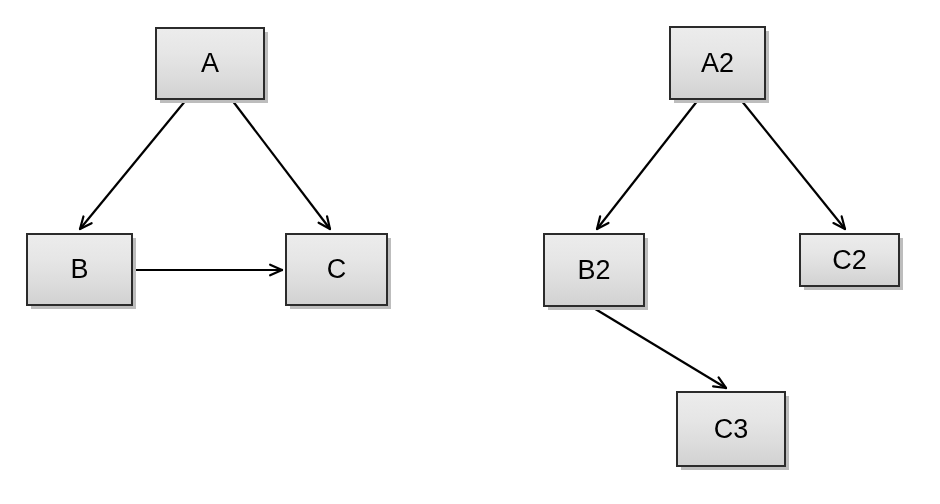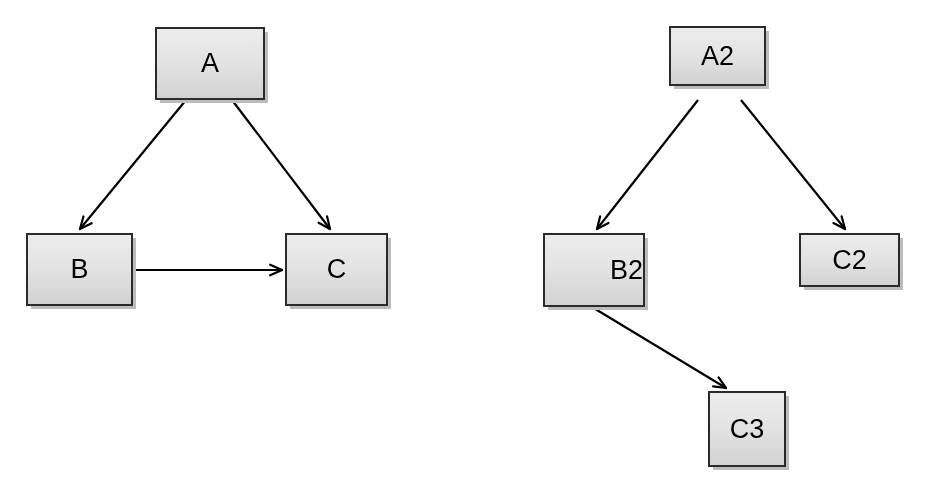--- a/index.html
+++ b/index.html
@@ -90,27 +90,27 @@
   <div id="nodes-group">
       <div class="node" style="left: 155px; top: 27px; width: 110px; height: 73px;">
         <span class="node-label">A</span>
       </div>
       <div class="node" style="left: 26px; top: 233px; width: 107px; height: 73px;">
         <span class="node-label">B</span>
       </div>
       <div class="node" style="left: 285px; top: 233px; width: 103px; height: 73px;">
         <span class="node-label">C</span>
       </div>
-      <div class="node" style="left: 669px; top: 26px; width: 97px; height: 60px;">
+      <div class="node" style="left: 669px; top: 26px; width: 97px; height: 74px;">
         <span class="node-label">A2</span>
       </div>
-      <div class="node" style="left: 543px; top: 233px; width: 102px; height: 74px; justify-content: flex-end;">
+      <div class="node" style="left: 543px; top: 233px; width: 102px; height: 74px;">
         <span class="node-label">B2</span>
       </div>
       <div class="node" style="left: 799px; top: 233px; width: 101px; height: 54px;">
         <span class="node-label">C2</span>
       </div>
-      <div class="node" style="left: 676px; top: 391px; width: 78px; height: 76px; margin-left: 32px;">
+      <div class="node" style="left: 676px; top: 391px; width: 110px; height: 76px;">
         <span class="node-label">C3</span>
       </div>
     </div>
 
 </div>
 
 </body></html>

